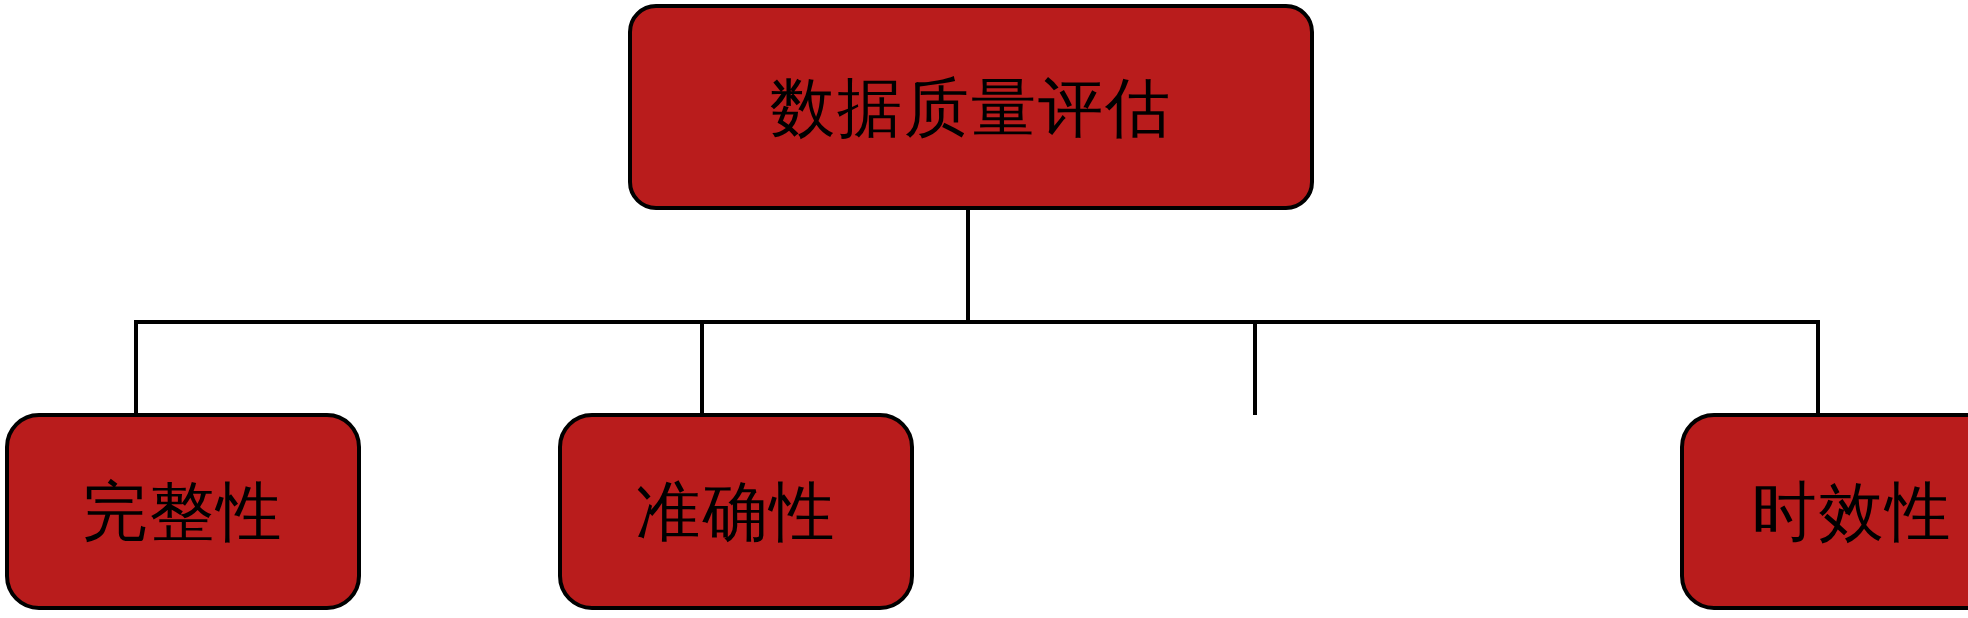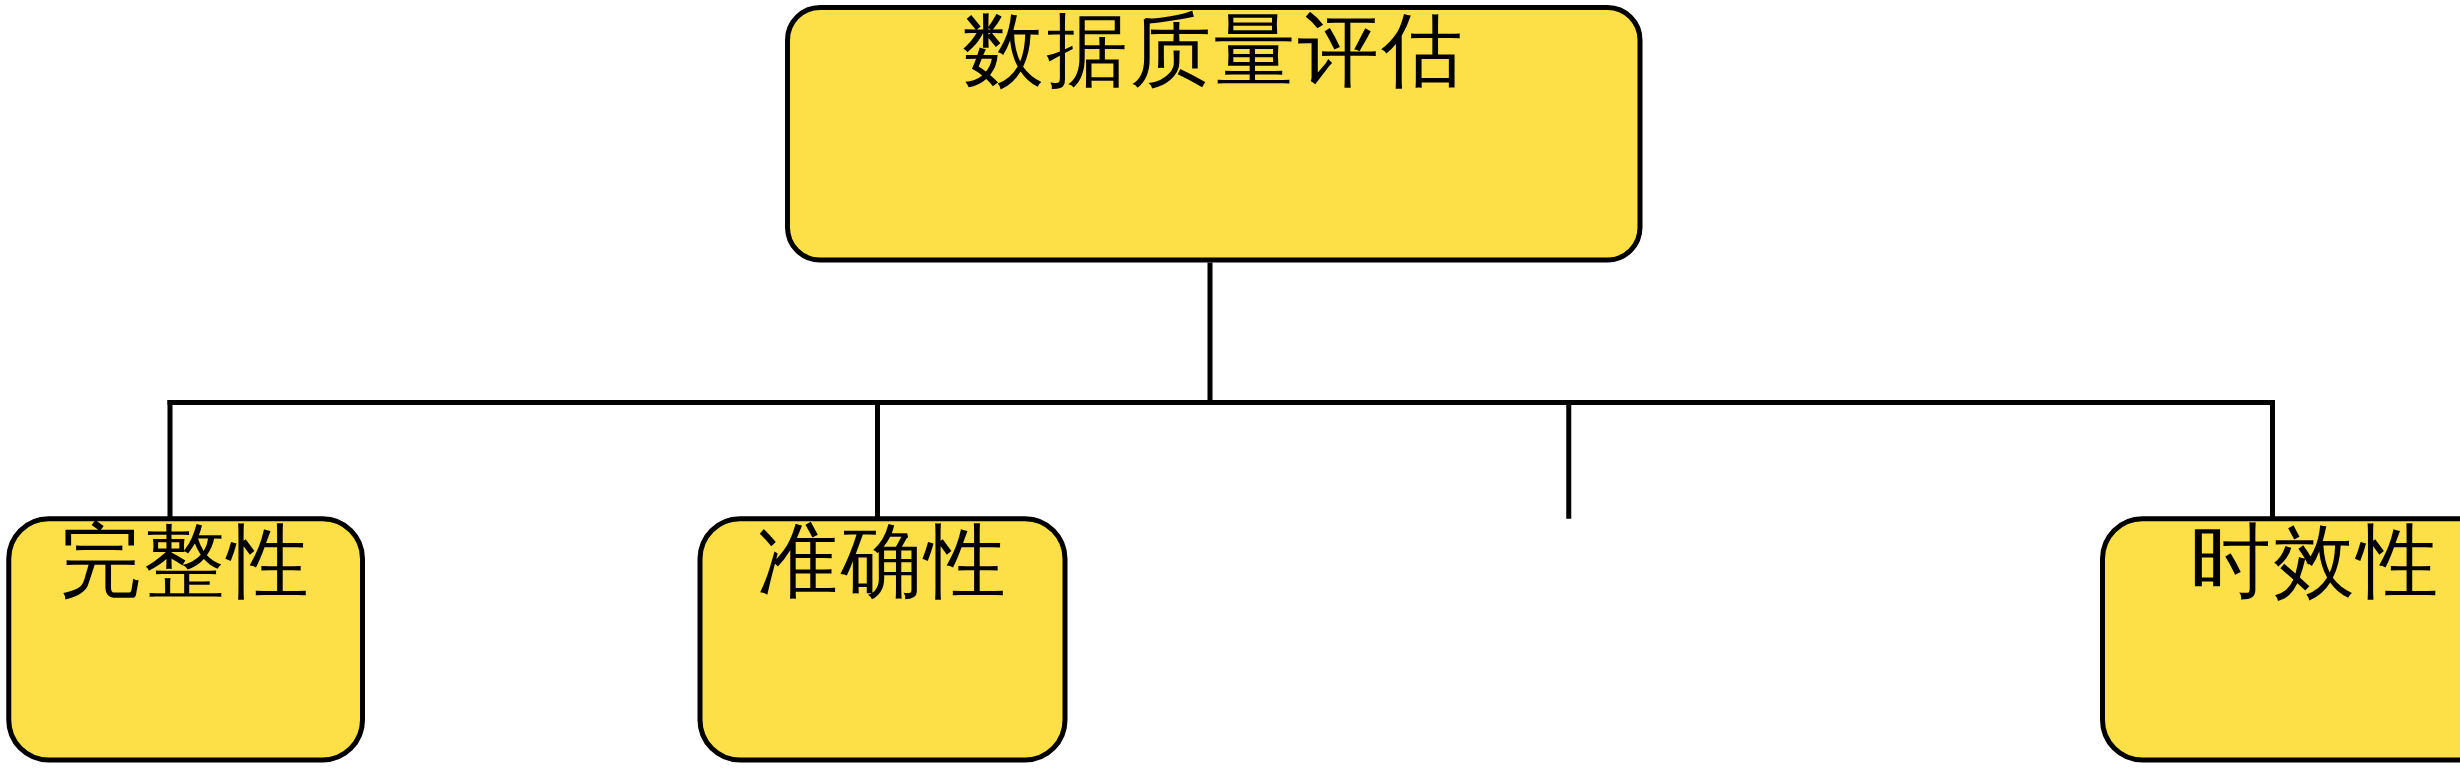--- a/index.html
+++ b/index.html
@@ -13,22 +13,23 @@
     height: 618px;
     background: #ffffff;
     font-family: "DejaVu Serif", "Liberation Serif", serif;
     color: #000000;
     overflow: hidden;
   }
   .node {
     position: absolute;
     box-sizing: border-box;
     border: 4px solid #000000;
-    background: #fde047;
+    background: #b91c1c;
     display: flex;
+    align-items: center;
     justify-content: center;
     text-align: center;
   }
   .node .label {
     font-size: 65px;
     line-height: 1;
     letter-spacing: 2px;
     white-space: nowrap;
     color: #000000;
   }
@@ -39,22 +40,22 @@
     height: 206px;
     border-radius: 28px;
     z-index: 2;
   }
   .child {
     top: 413px;
     height: 197px;
     border-radius: 34px;
     z-index: 2;
   }
-  #child-node-1 { left: 5px;    width: 287px; }
-  #child-node-2 { left: 558px;  width: 296px; }
+  #child-node-1 { left: 5px;    width: 356px; }
+  #child-node-2 { left: 558px;  width: 356px; }
   #child-node-3 { left: 1112px; width: 294px; }
   #child-node-4 { left: 1680px; width: 344px; }
 
   .connector {
     position: absolute;
     background: #000000;
     z-index: 1;
   }
   #connector-trunk      { left: 966px;  top: 210px; width: 4px;    height: 112px; }
   #connector-horizontal { left: 134px;  top: 320px; width: 1686px; height: 4px;   }

